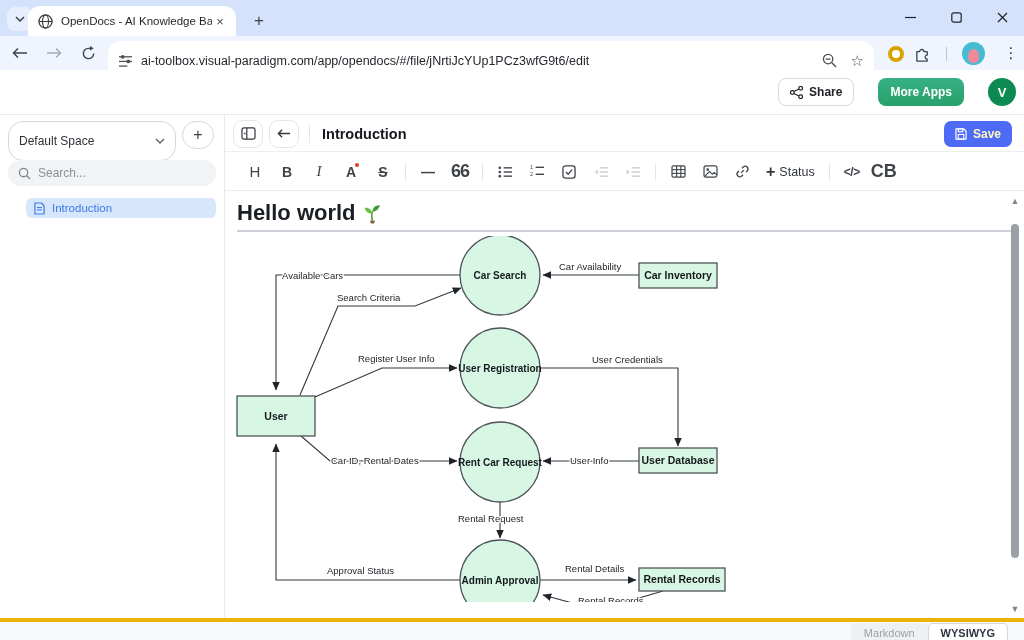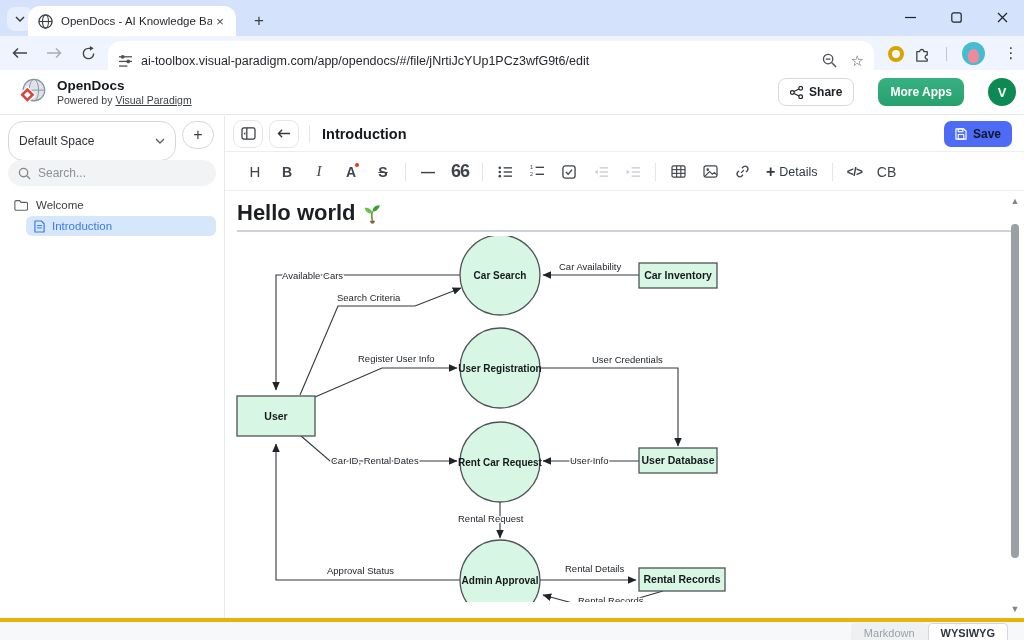--- a/index.html
+++ b/index.html
@@ -57,39 +57,39 @@
   .search-box input::placeholder { color:#8b9197; }
   .tree { position:absolute; left:8px; top:80px; width:208px; }
   .tree-folder { display:flex; align-items:center; gap:8px; height:18px; padding-left:6px; font-size:11.5px; color:#3c4043; cursor:pointer; }
   .tree-doc { display:flex; align-items:center; gap:7px; height:20px; margin:2px 0 0 18px; padding-left:8px; border-radius:6px; background:#d7e7fb; font-size:11.5px; color:#3d7be8; cursor:pointer; }
 
   
   .doc-header { position:absolute; left:0; top:0; width:100%; height:36px; background:#fff; border-bottom:1px solid #eceef0; display:flex; align-items:center; }
   .icon-btn { width:30px; height:28px; border:1px solid #e4e6e9; border-radius:9px; background:#fff; display:flex; align-items:center; justify-content:center; cursor:pointer; }
   .doc-hdr-sep { width:1px; height:18px; background:#e3e5e8; margin:0 12px 0 10px; }
   .doc-title { font-size:14.5px; font-weight:700; color:#15191e; }
-  .save-btn { position:absolute; right:12px; top:5px; height:26px; background:#4d6bf5; border:none; border-radius:7px; color:#0f172a; font-size:12px; font-weight:600; display:flex; align-items:center; gap:6px; padding:0 11px; cursor:pointer; }
+  .save-btn { position:absolute; right:12px; top:5px; height:26px; background:#4d6bf5; border:none; border-radius:7px; color:#fef9c3; font-size:12px; font-weight:600; display:flex; align-items:center; gap:6px; padding:0 11px; cursor:pointer; }
 
   
   .toolbar { position:absolute; left:0; top:37px; width:100%; height:38px; background:#fff; border-bottom:1px solid #eceef0; display:flex; align-items:center; padding-left:16px; }
   .tbtn { min-width:28px; height:28px; border-radius:6px; display:flex; align-items:center; justify-content:center; color:#3f444a; font-size:14px; cursor:pointer; margin-right:4px; }
   .tbtn.disabled { color:#c9cdd2; }
   .tb-sep { width:1px; height:18px; background:#e3e5e8; margin:0 8px 0 4px; }
   .tb-H { font-weight:400; font-size:15px; }
   .tb-B { font-weight:800; }
   .tb-I { font-style:italic; font-family:"Liberation Serif",serif; font-size:15px; }
   .tb-A { font-weight:600; position:relative; }
   .tb-A .dot { position:absolute; top:5px; right:6px; width:4px; height:4px; border-radius:50%; background:#e4392f; }
   .tb-S { font-weight:600; text-decoration:line-through; }
   .tb-hr { font-weight:700; }
   .tb-quote { font-weight:700; font-size:18px; letter-spacing:-1px; }
   .tb-insert { font-size:12.5px; gap:4px; padding:0 6px; color:#33383d; }
   .tb-insert .plus { font-size:16px; font-weight:600; }
   .tb-code { font-size:12px; font-weight:600; letter-spacing:-0.5px; }
-  .tb-cb { font-size:14px; font-weight:400; }
+  .tb-cb { font-size:18px; font-weight:700; }
 
   
   .editor { position:absolute; left:0; top:76px; width:100%; height:426px; background:#fff; overflow:hidden; }
   .doc-heading { margin:8px 0 0 12px; font-size:22px; line-height:26px; font-weight:700; color:#1b1f24; display:flex; align-items:center; gap:6px; }
   .doc-rule { margin:4px 12px 0 12px; border-bottom:2px solid #ccd1d8; }
   .doc-para { margin:9px 0 0 12px; font-size:12px; color:#24292f; }
   .diagram-wrap { margin-top:4px; }
 
   .flow-line { fill:none; stroke:#33383d; stroke-width:1.1; }
   .flow-label { font-size:9.5px; fill:#22272c; paint-order:stroke; stroke:#ffffff; stroke-width:2.5px; stroke-linejoin:round; }
@@ -188,33 +188,20 @@
     <path d="M3,7 h3 a2.2,2.2 0 1 1 4.4,0 H14 v3.6 a2.2,2.2 0 1 0 0,4.4 V17 H3 Z" fill="none" stroke="#40454b" stroke-width="1.4" stroke-linejoin="round"></path>
   </svg>
   <div class="nav-sep"></div>
   <div class="avatar-chrome">
       <div class="avatar-blob"></div>
     </div>
   <div class="kebab">⋮</div>
 </div>
 
 <div class="app-header">
-  <div class="brand">
-    <svg width="30" height="30" viewBox="0 0 32 32">
-      <circle cx="17" cy="14" r="11.5" fill="#dfe3e9" stroke="#8b93a0" stroke-width="1.2"></circle>
-      <ellipse cx="17" cy="14" rx="5" ry="11.5" fill="none" stroke="#8b93a0" stroke-width="1"></ellipse>
-      <line x1="5.5" y1="14" x2="28.5" y2="14" stroke="#8b93a0" stroke-width="1"></line>
-      <rect x="4" y="13" width="12" height="12" transform="rotate(45 10 19)" fill="#d8453c" stroke="#fff" stroke-width="1.4"></rect>
-      <rect x="7.5" y="16.5" width="5" height="5" transform="rotate(45 10 19)" fill="#fff"></rect>
-    </svg>
-    <div class="brand-txt">
-      <div class="brand-name">OpenDocs</div>
-      <div class="brand-sub"><span>Powered by </span><a href="#">Visual Paradigm</a></div>
-    </div>
-  </div>
   <div class="hdr-right">
     <button class="share-btn">
       <svg width="13" height="13" viewBox="0 0 14 14">
         <circle cx="11.5" cy="2.5" r="2" fill="none" stroke="#202428" stroke-width="1.3"></circle>
         <circle cx="2.5" cy="7" r="2" fill="none" stroke="#202428" stroke-width="1.3"></circle>
         <circle cx="11.5" cy="11.5" r="2" fill="none" stroke="#202428" stroke-width="1.3"></circle>
         <line x1="4.3" y1="6" x2="9.7" y2="3.3" stroke="#202428" stroke-width="1.3"></line>
         <line x1="4.3" y1="8" x2="9.7" y2="10.7" stroke="#202428" stroke-width="1.3"></line>
       </svg>
       <span>Share</span>
@@ -237,26 +224,20 @@
       <div class="plus-btn">+</div>
     </div>
     <div class="search-box">
       <svg width="13" height="13" viewBox="0 0 14 14">
         <circle cx="6" cy="6" r="4.5" fill="none" stroke="#80868b" stroke-width="1.4"></circle>
         <line x1="9.5" y1="9.5" x2="13" y2="13" stroke="#80868b" stroke-width="1.4"></line>
       </svg>
       <input type="text" placeholder="Search..." style="">
     </div>
     <div class="tree">
-      <div class="tree-folder">
-        <svg width="14" height="12" viewBox="0 0 16 13">
-          <path d="M1,3 a1.5,1.5 0 0 1 1.5,-1.5 h4 l1.5,2 h6 a1.5,1.5 0 0 1 1.5,1.5 v6 a1.5,1.5 0 0 1 -1.5,1.5 h-11.5 a1.5,1.5 0 0 1 -1.5,-1.5 Z" fill="none" stroke="#5f6368" stroke-width="1.3"></path>
-        </svg>
-        <span>Welcome</span>
-      </div>
       <div class="tree-doc">
         <svg width="11" height="13" viewBox="0 0 12 14">
           <path d="M1,1 h7 l3,3 v9 h-10 Z" fill="none" stroke="#3d7be8" stroke-width="1.3" stroke-linejoin="round"></path>
           <line x1="3.2" y1="6" x2="8.8" y2="6" stroke="#3d7be8" stroke-width="1.1"></line>
           <line x1="3.2" y1="8.5" x2="8.8" y2="8.5" stroke="#3d7be8" stroke-width="1.1"></line>
         </svg>
         <span>Introduction</span>
       </div>
     </div>
   </div>
@@ -359,21 +340,21 @@
       </div>
       <div class="tbtn">
         <svg width="15" height="15" viewBox="0 0 16 16">
           <path d="M6.5,9.5 L9.5,6.5" stroke="#3f444a" stroke-width="1.4" fill="none"></path>
           <path d="M7.5,4.5 L9,3 a3,3 0 0 1 4.2,4.2 L11.7,8.7" fill="none" stroke="#3f444a" stroke-width="1.4"></path>
           <path d="M8.5,11.5 L7,13 a3,3 0 0 1 -4.2,-4.2 L4.3,7.3" fill="none" stroke="#3f444a" stroke-width="1.4"></path>
         </svg>
       </div>
       <div class="tbtn tb-insert">
         <span class="plus">+</span>
-        <span>Details</span>
+        <span>Status</span>
       </div>
       <div class="tb-sep"></div>
       <div class="tbtn tb-code">&lt;/&gt;</div>
       <div class="tbtn tb-cb">CB</div>
     </div>
 
     <div class="editor">
       <div class="doc-heading">
         <span>Hello world</span>
         <svg width="21" height="22" viewBox="0 0 20 21">

